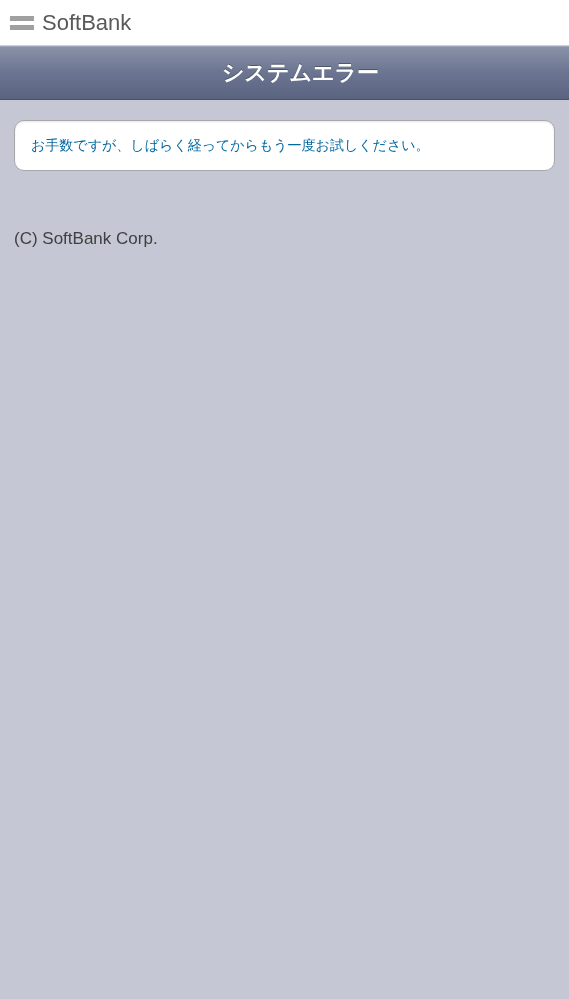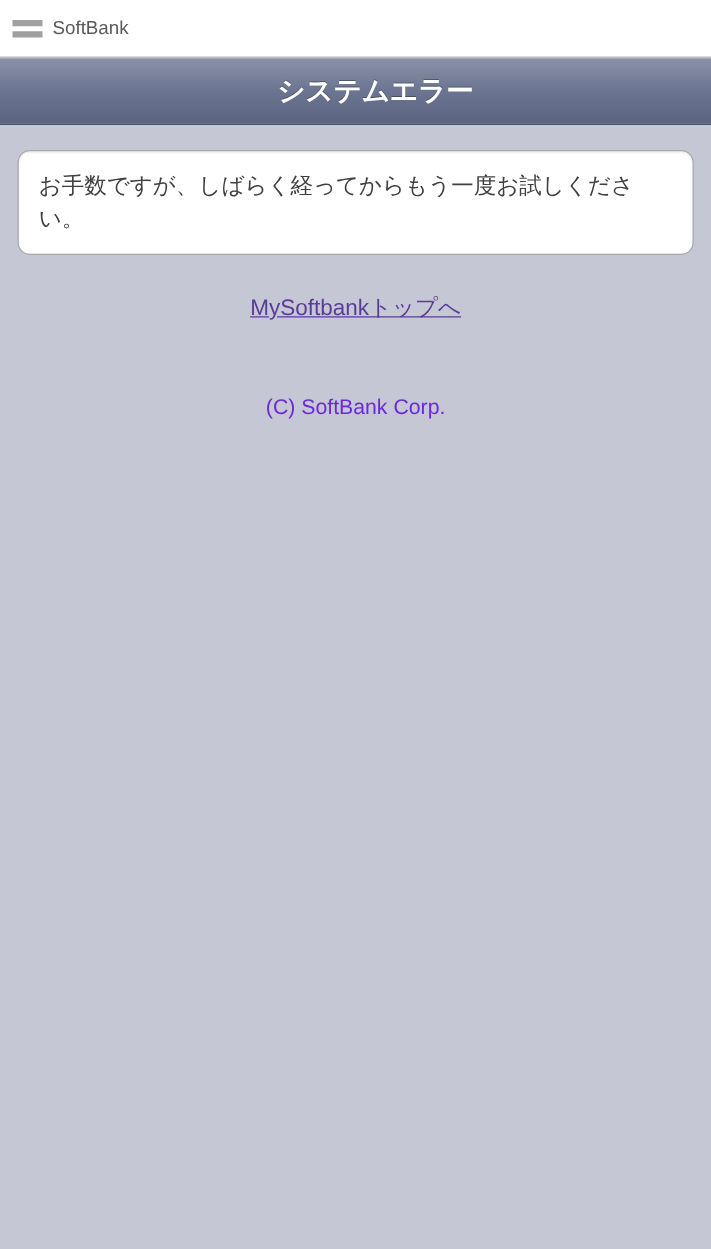--- a/index.html
+++ b/index.html
@@ -33,21 +33,21 @@
     }
     
     .menu-icon span {
       display: block;
       width: 24px;
       height: 5px;
       background: #a0a0a0;
     }
     
     .brand-name {
-      font-size: 15px;
+      font-size: 22px;
       color: #5a5a5a;
       font-weight: normal;
     }
     
     .title-bar {
       background: linear-gradient(to bottom, #8a92a8 0%, #6b7490 50%, #5a6380 100%);
       height: 54px;
       display: flex;
       align-items: center;
       justify-content: center;
@@ -69,41 +69,41 @@
     
     .error-box {
       background: #ffffff;
       border: 1px solid #a8a8a8;
       border-radius: 10px;
       padding: 14px 16px;
       box-shadow: inset 0 1px 2px rgba(0,0,0,0.1);
     }
     
     .error-message {
-      color: #404040;
-      font-size: 18px;
+      color: #0369a1;
+      font-size: 14px;
       line-height: 1.5;
     }
     
     .link-area {
       text-align: center;
       margin-top: 30px;
     }
     
     .top-link {
       color: #5a3a9a;
       font-size: 18px;
       text-decoration: underline;
       cursor: pointer;
     }
     
     .copyright {
-      text-align: center;
+      text-align: left;
       margin-top: 58px;
-      color: #6d28d9;
+      color: #404040;
       font-size: 17px;
     }
   </style>
 </head>
 <body>
 
 <div class="header-bar">
   <div class="menu-icon">
     <span></span>
     <span></span>
@@ -113,18 +113,15 @@
 
 <div class="title-bar">
   <div class="title-text">システムエラー</div>
 </div>
 
 <div class="content-area">
   <div class="error-box">
     <div class="error-message">お手数ですが、しばらく経ってからもう一度お試しください。</div>
   </div>
 
-  <div class="link-area">
-    <a class="top-link">MySoftbankトップへ</a>
-  </div>
 
   <div class="copyright">(C) SoftBank Corp.</div>
 </div>
 
 </body></html>

